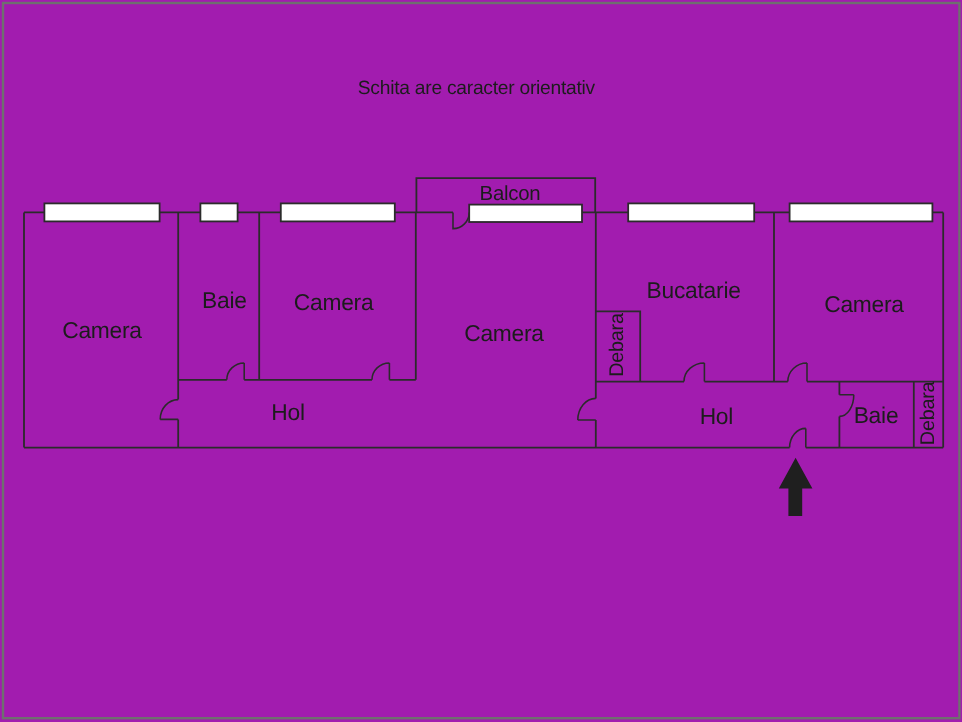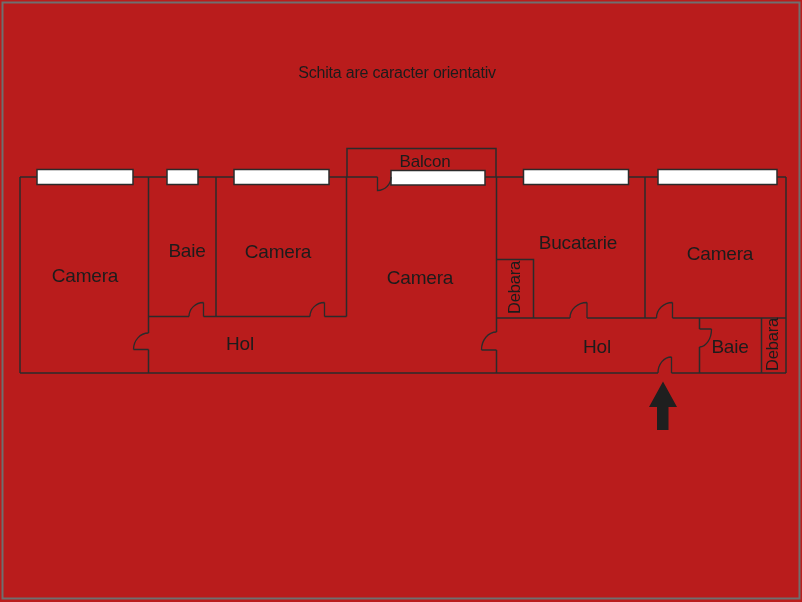--- a/index.html
+++ b/index.html
@@ -1,19 +1,19 @@
 <!DOCTYPE html>
 <html><head>
 <meta charset="utf-8">
 <style>
   html,body { margin:0; padding:0; background:#ffffff; }
   .stage {
     position:relative;
     width:802px; height:602px;
-    background:#b91c1c;
+    background:#a21caf;
     overflow:hidden;
     font-family:"Liberation Sans", sans-serif;
   }
   .stage svg { position:absolute; left:0; top:0; }
   text {
     font-family:"Liberation Sans", sans-serif;
     letter-spacing:-0.2px;
   }
 </style>
 </head>

